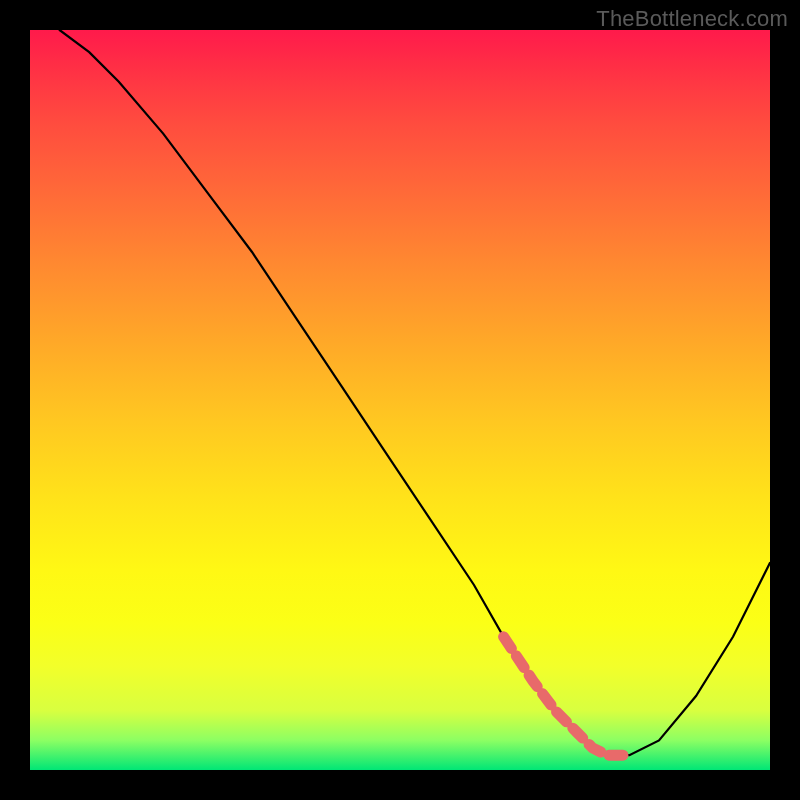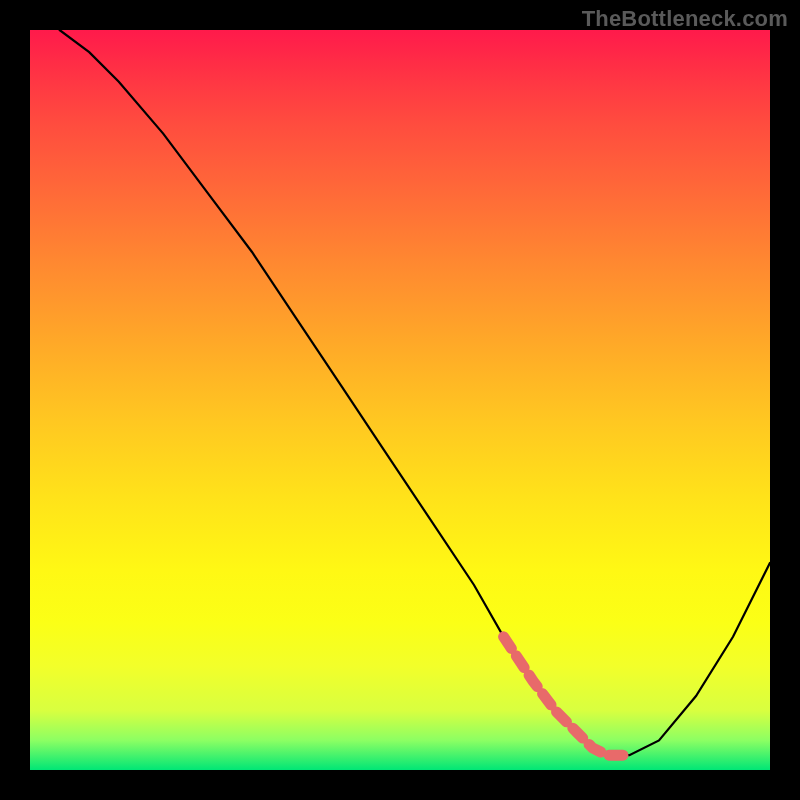--- a/index.html
+++ b/index.html
@@ -1,17 +1,17 @@
 <!DOCTYPE html>
 <html><head>
 <meta charset="utf-8">
 <style>
   * { margin: 0; padding: 0; box-sizing: border-box; }
   body { width: 800px; height: 800px; background: #000; position: relative; font-family: Arial, sans-serif; }
-  .watermark { position: absolute; top: 6px; right: 12px; color: #5a5a5a; font-size: 22px; font-weight: 700; letter-spacing: 0.2px; }
+  .watermark { position: absolute; top: 6px; right: 12px; color: #5a5a5a; font-size: 22px; font-weight: 400; letter-spacing: 0.2px; }
   .plot-area { position: absolute; top: 30px; left: 30px; width: 740px; height: 740px; }
   .gradient-bg { position: absolute; inset: 0; background: linear-gradient(to bottom,
       #ff1a4b 0%,
       #ff2f45 5%,
       #ff4a3f 12%,
       #ff6a38 22%,
       #ff8a30 32%,
       #ffa828 42%,
       #ffc821 53%,
       #ffe21a 63%,

